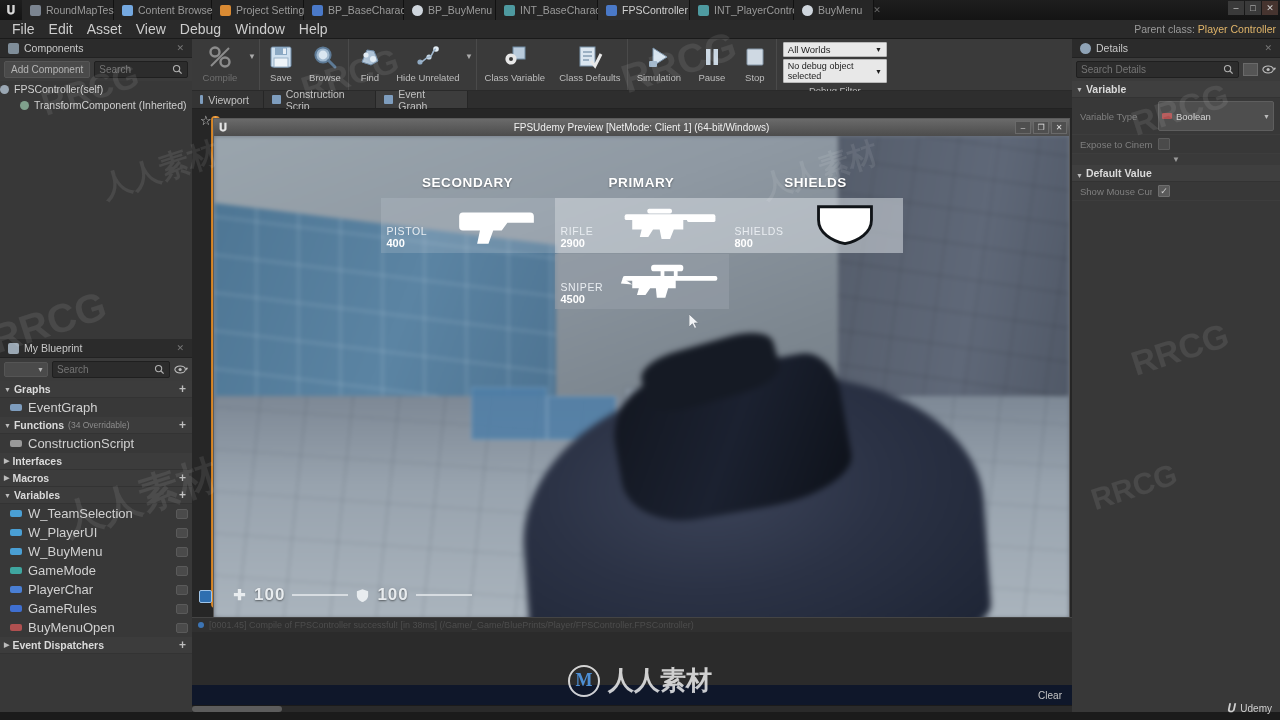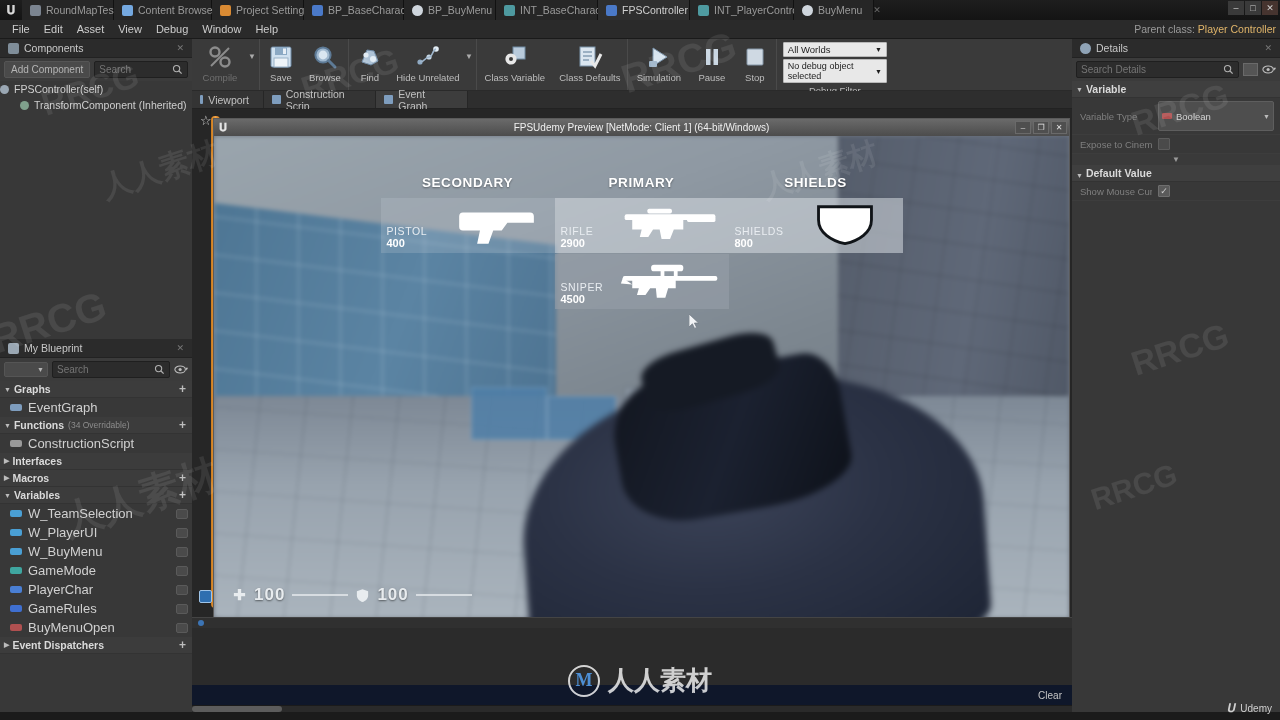--- a/index.html
+++ b/index.html
@@ -56,21 +56,21 @@
   }
   .winbtn.cls { background: #46342f; }
 
   
   .menubar {
     position: absolute; left: 0; top: 20px; width: 1280px; height: 19px;
     background: #2a2a2a;
     display: flex; align-items: center; gap: 2px; padding-left: 5px;
     border-bottom: 1px solid #1a1a1a;
   }
-  .menubar .mi { padding: 2px 7px; color: #cdcdcd; font-size: 11px; }
+  .menubar .mi { padding: 2px 7px; color: #cdcdcd; font-size: 14px; }
   .parentclass {
     position: absolute; right: 4px; top: 23px;
     font-size: 10.5px; color: #9a9a9a;
   }
   .parentclass b { color: #e0b56a; font-weight: normal; }
 
   
   .panel { position: absolute; background: #353535; }
   .panel-tab {
     height: 19px; background: #2b2b2b; display: flex; align-items: center;
@@ -913,20 +913,21 @@
              <span style="width:72px;font-size:9.5px;color:#7f7f7f;white-space:nowrap;overflow:hidden;">Show Mouse Cur</span>
              <div style="width:12px;height:12px;background:#5a5a5a;border:1px solid #6e6e6e;border-radius:1px;display:flex;align-items:center;justify-content:center;color:#cfcfcf;font-size:9px;">✓</div>
            </div>
         </div>
     </div>
   </div>
 
   <div class="results">
     <div class="res-line">
       <span class="bullet"></span>
+      <span>[0001.45] Compile of FPSController successful! [in 38ms] (/Game/_Game/BluePrints/Player/FPSController.FPSController)</span>
     </div>
     <div class="res-bottom">
       <span class="res-clear">Clear</span>
     </div>
   </div>
 
   <div class="hscroll">
     <div class="thumb"></div>
   </div>
   <div class="statusbar"></div>

